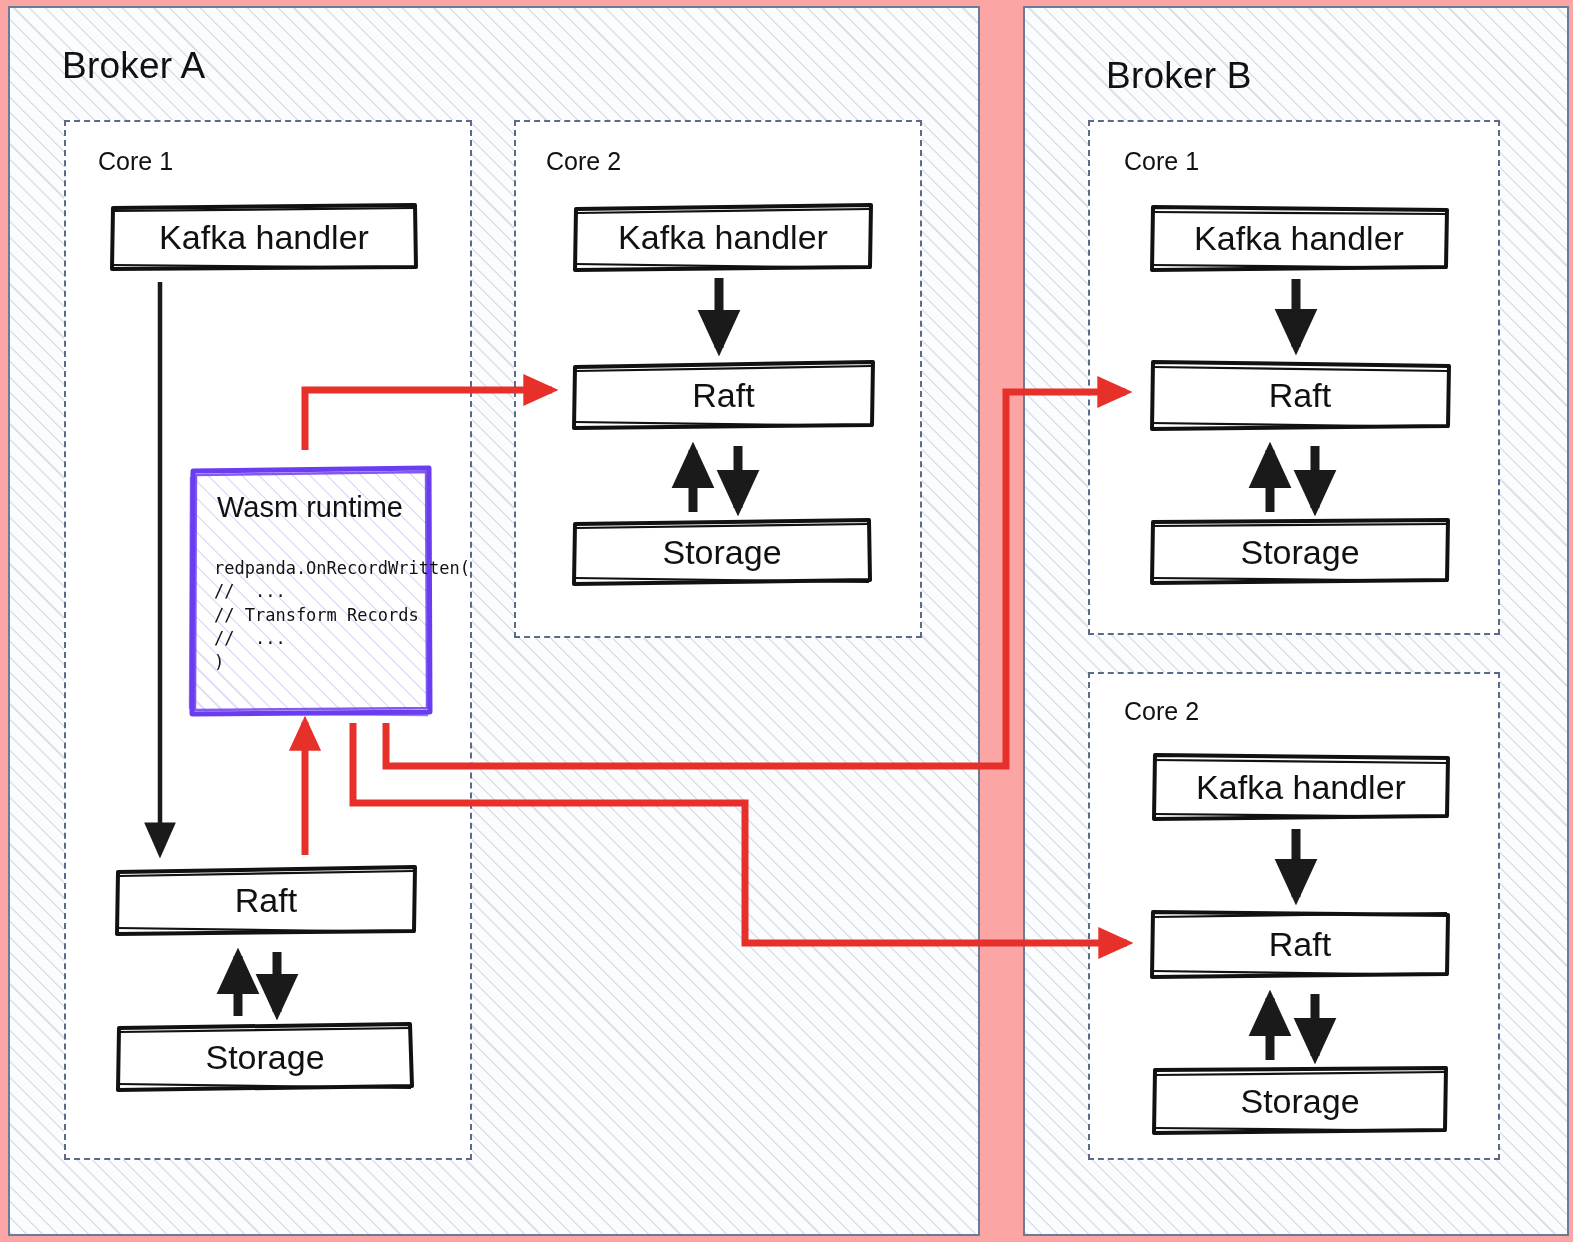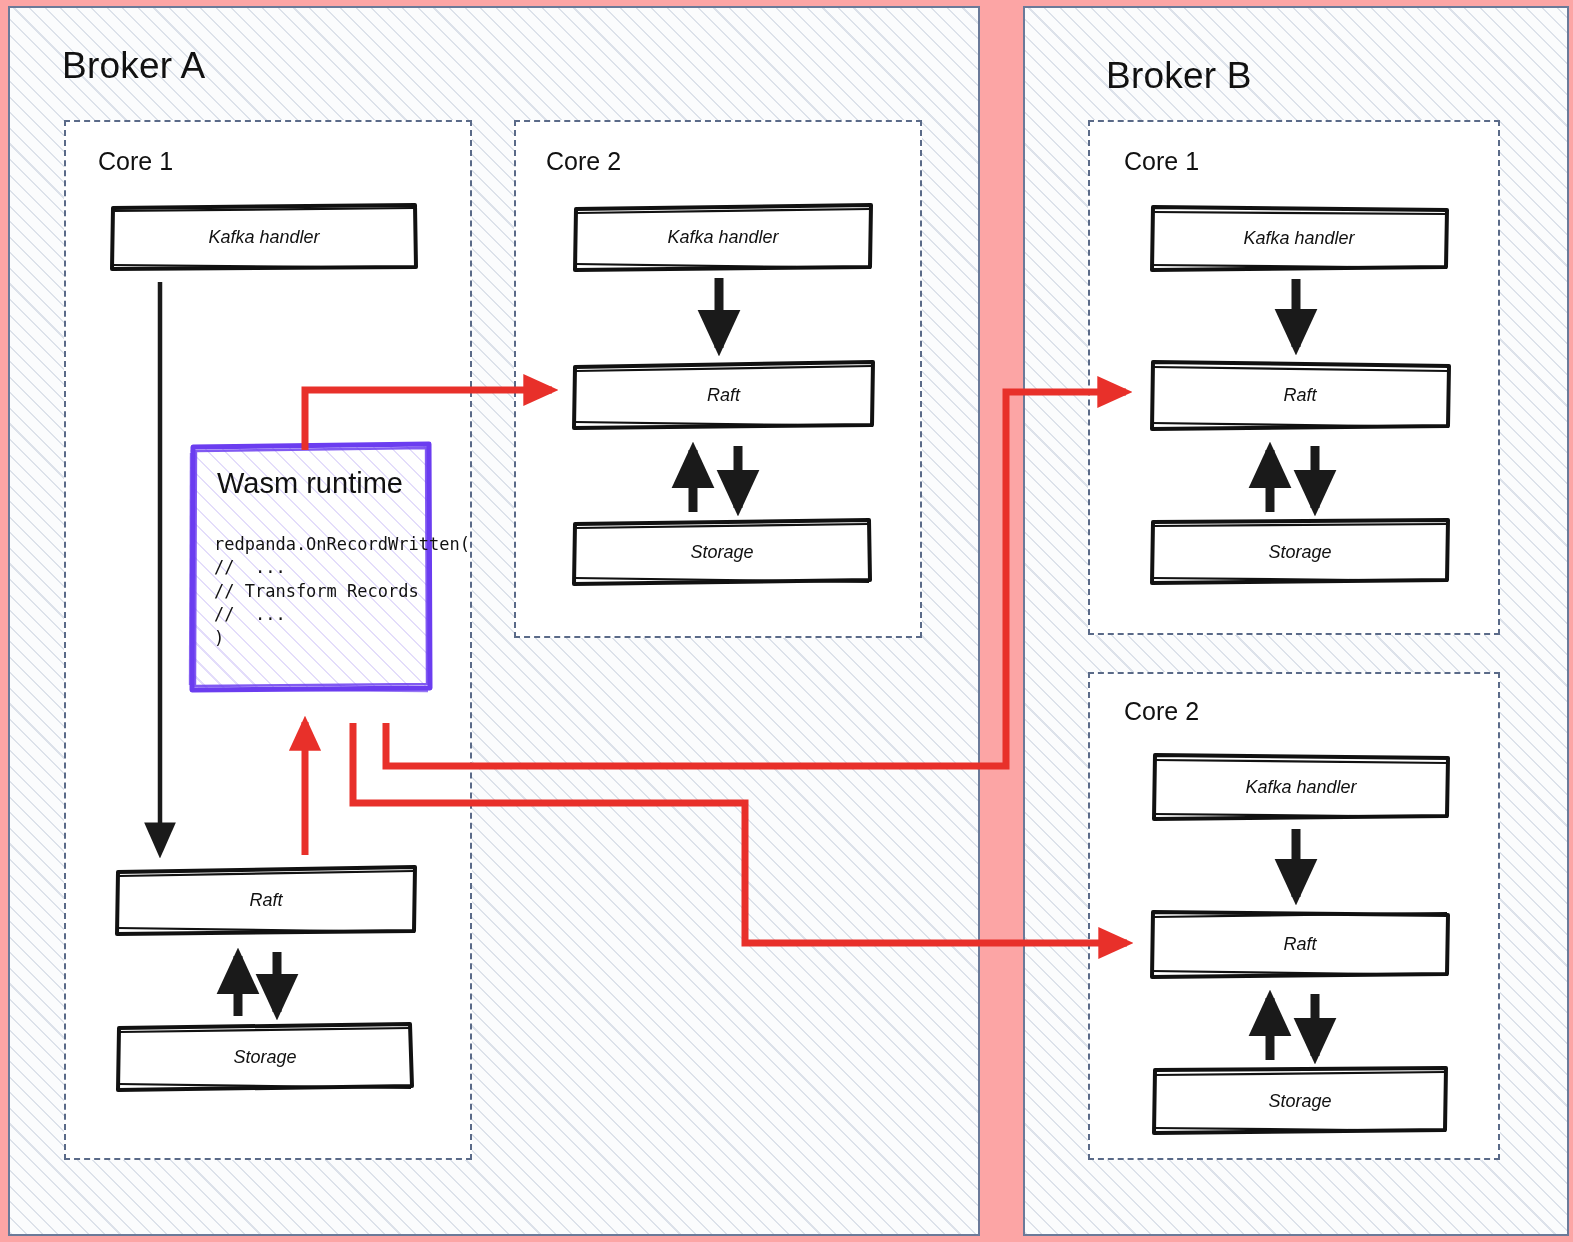--- a/index.html
+++ b/index.html
@@ -68,24 +68,23 @@
   }
   .hbox .hbox-label {
     position: absolute;
     left: 0;
     top: 0;
     width: 100%;
     height: 100%;
     display: flex;
     align-items: center;
     justify-content: center;
-    font-size: 18px;
+    font-size: 34px;
     color: #111111;
     white-space: nowrap;
-    font-style: italic;
   }
 
   
   .wasm-box {
     position: absolute;
   }
   .wasm-box .wasm-bg {
     position: absolute;
     left: 4px; top: 4px; right: 4px; bottom: 4px;
     background-color: #ffffff;
@@ -147,21 +146,21 @@
 
   <div class="hbox" style="left:110px; top:203px; width:308px; height:68px;">
     <svg viewBox="0 0 308 68" preserveAspectRatio="none">
       <path d="M3,5 L305,2 L306,64 L2,66 Z" fill="#ffffff" stroke="#111111" stroke-width="4" stroke-linejoin="round"></path>
       <path d="M4,8 L304,5" fill="none" stroke="#111111" stroke-width="2.2"></path>
       <path d="M3,62 L305,65" fill="none" stroke="#111111" stroke-width="2.2"></path>
     </svg>
     <div class="hbox-label">Kafka handler</div>
   </div>
 
-  <div class="wasm-box" style="left:186px; top:441px; width:248px; height:252px;text-decoration:underline;">
+  <div class="wasm-box" style="left:186px; top:465px; width:248px; height:252px;text-decoration:underline;">
     <div class="wasm-bg"></div>
     <svg viewBox="0 0 248 252" preserveAspectRatio="none">
       <path d="M7,6 L243,3 L244,247 L6,249 Z" fill="none" stroke="#6b3df0" stroke-width="5" stroke-linejoin="round"></path>
       <path d="M10,10 L240,7 L241,243 L9,245 Z" fill="none" stroke="#6b3df0" stroke-width="2.4" stroke-linejoin="round" opacity="0.85"></path>
       <path d="M5,12 L4,244" fill="none" stroke="#6b3df0" stroke-width="2.4" opacity="0.7"></path>
       <path d="M12,248 L242,250" fill="none" stroke="#6b3df0" stroke-width="2.4" opacity="0.7"></path>
     </svg>
     <div class="wasm-title">Wasm runtime</div>
     <div class="wasm-code">redpanda.OnRecordWritten(
 //  ...

